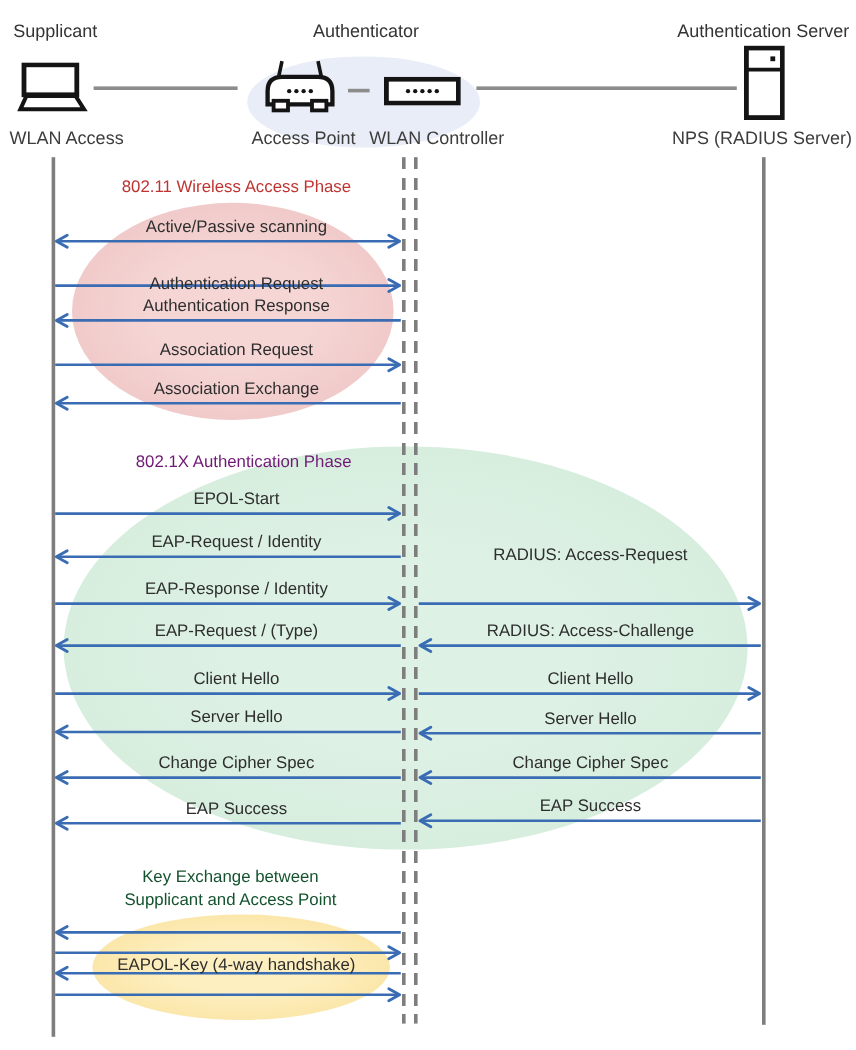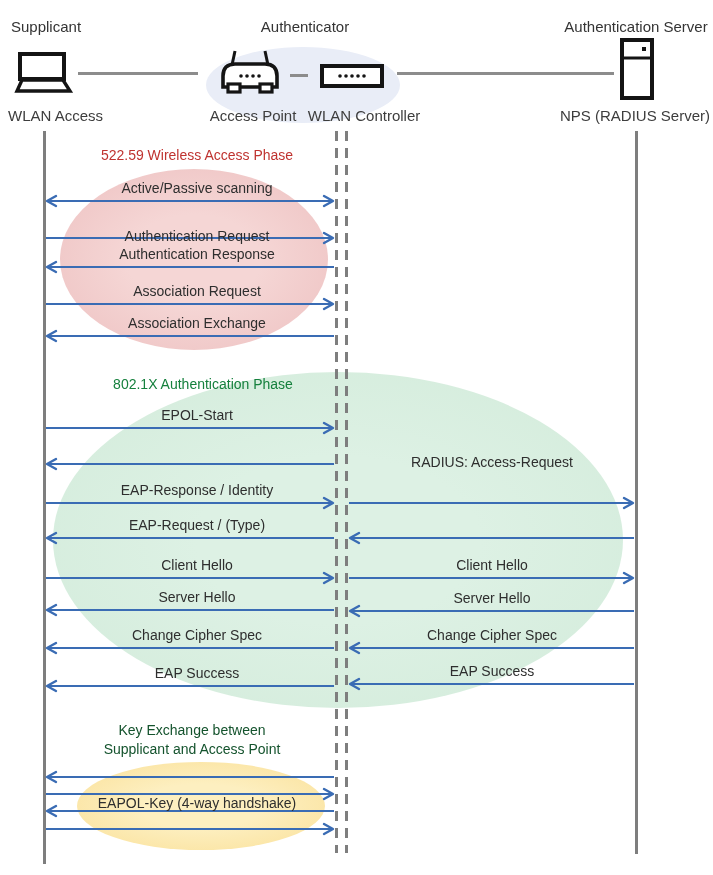--- a/index.html
+++ b/index.html
@@ -15,21 +15,21 @@
   .el-yellow{background:radial-gradient(ellipse at center,#fdefc0 35%,#fae098 100%);}
   .role-label{position:absolute;font-size:15px;color:#343434;white-space:nowrap;}
   .node-label{position:absolute;font-size:15px;color:#3d3d3d;white-space:nowrap;}
   .centered{transform:translateX(-50%);}
   .lifeline{position:absolute;width:3px;background:#7e7e7e;}
   .lifeline-dashed{position:absolute;width:3px;
     background:repeating-linear-gradient(to bottom,#7e7e7e 0px,#7e7e7e 10px,transparent 10px,transparent 17px);}
   .hline{position:absolute;height:3px;background:#8c8c8c;}
   .phase-title{position:absolute;font-size:14px;white-space:nowrap;transform:translateX(-50%);}
   .t-red{color:#bf3330;}
-  .t-green{color:#15803d;}
+  .t-green{color:#701a75;}
   .t-orange{color:#14532d;}
   .msg-label{position:absolute;width:320px;text-align:center;font-size:14px;color:#2e2e2e;white-space:nowrap;}
   svg{display:block;}
 </style>
 </head>
 <body>
 
 <div class="stage">
 
   <div class="ellipse el-blue" style="left:206px;top:47px;width:194px;height:76px;"></div>
@@ -80,21 +80,21 @@
   <div class="node-label" style="left:8px;top:107px;">WLAN Access</div>
   <div class="node-label centered" style="left:253px;top:107px;">Access Point</div>
   <div class="node-label centered" style="left:364px;top:107px;">WLAN Controller</div>
   <div class="node-label centered" style="left:635px;top:107px;">NPS (RADIUS Server)</div>
 
   <div class="lifeline" style="left:43px;top:131px;height:733px;"></div>
   <div class="lifeline-dashed" style="left:335px;top:131px;height:722px;"></div>
   <div class="lifeline-dashed" style="left:345px;top:131px;height:722px;"></div>
   <div class="lifeline" style="left:635px;top:131px;height:723px;"></div>
 
-  <div class="phase-title t-red" style="left:197px;top:147px;">522.59 Wireless Access Phase</div>
+  <div class="phase-title t-red" style="left:197px;top:147px;">802.11 Wireless Access Phase</div>
   <div class="phase-title t-green" style="left:203px;top:376px;">802.1X Authentication Phase</div>
   <div class="phase-title t-orange" style="left:192px;top:722px;">Key Exchange between</div>
   <div class="phase-title t-orange" style="left:192px;top:741px;">Supplicant and Access Point</div>
 
   <div id="messages-layer" class="abs" style="left:0;top:0;width:713px;height:688px;">
       <svg width="292" height="14" style="position: absolute; left: 44px; top: 194px;">
         <line x1="4" x2="288" y1="7" y2="7" stroke="#3a6cb4" stroke-width="2.2"></line>
         <path d="M12 2 L3 7 L12 12" fill="none" stroke="#3a6cb4" stroke-width="2.4" stroke-linecap="round" stroke-linejoin="round"></path>
         <path d="M280 2 L289 7 L280 12" fill="none" stroke="#3a6cb4" stroke-width="2.4" stroke-linecap="round" stroke-linejoin="round"></path>
       </svg>
@@ -121,39 +121,41 @@
       <div class="msg-label" style="left: 37px; top: 315px;">Association Exchange</div>
       <svg width="292" height="14" style="position: absolute; left: 44px; top: 421px;">
         <line x1="2" x2="288" y1="7" y2="7" stroke="#3a6cb4" stroke-width="2.2"></line>
         <path d="M280 2 L289 7 L280 12" fill="none" stroke="#3a6cb4" stroke-width="2.4" stroke-linecap="round" stroke-linejoin="round"></path>
       </svg>
       <div class="msg-label" style="left: 37px; top: 407px;">EPOL-Start</div>
       <svg width="292" height="14" style="position: absolute; left: 44px; top: 457px;">
         <line x1="4" x2="290" y1="7" y2="7" stroke="#3a6cb4" stroke-width="2.2"></line>
         <path d="M12 2 L3 7 L12 12" fill="none" stroke="#3a6cb4" stroke-width="2.4" stroke-linecap="round" stroke-linejoin="round"></path>
       </svg>
+      <div class="msg-label" style="left: 37px; top: 443px;">EAP-Request / Identity</div>
       <svg width="292" height="14" style="position: absolute; left: 44px; top: 496px;">
         <line x1="2" x2="288" y1="7" y2="7" stroke="#3a6cb4" stroke-width="2.2"></line>
         <path d="M280 2 L289 7 L280 12" fill="none" stroke="#3a6cb4" stroke-width="2.4" stroke-linecap="round" stroke-linejoin="round"></path>
       </svg>
       <div class="msg-label" style="left: 37px; top: 482px;">EAP-Response / Identity</div>
       <svg width="289" height="14" style="position: absolute; left: 347px; top: 496px;">
         <line x1="2" x2="285" y1="7" y2="7" stroke="#3a6cb4" stroke-width="2.2"></line>
         <path d="M277 2 L286 7 L277 12" fill="none" stroke="#3a6cb4" stroke-width="2.4" stroke-linecap="round" stroke-linejoin="round"></path>
       </svg>
       <div class="msg-label" style="left: 332px; top: 454px;">RADIUS: Access-Request</div>
       <svg width="292" height="14" style="position: absolute; left: 44px; top: 531px;">
         <line x1="4" x2="290" y1="7" y2="7" stroke="#3a6cb4" stroke-width="2.2"></line>
         <path d="M12 2 L3 7 L12 12" fill="none" stroke="#3a6cb4" stroke-width="2.4" stroke-linecap="round" stroke-linejoin="round"></path>
       </svg>
       <div class="msg-label" style="left: 37px; top: 517px;">EAP-Request / (Type)</div>
       <svg width="289" height="14" style="position: absolute; left: 347px; top: 531px;">
         <line x1="4" x2="287" y1="7" y2="7" stroke="#3a6cb4" stroke-width="2.2"></line>
         <path d="M12 2 L3 7 L12 12" fill="none" stroke="#3a6cb4" stroke-width="2.4" stroke-linecap="round" stroke-linejoin="round"></path>
       </svg>
+      <div class="msg-label" style="left: 332px; top: 517px;">RADIUS: Access-Challenge</div>
       <svg width="292" height="14" style="position: absolute; left: 44px; top: 571px;">
         <line x1="2" x2="288" y1="7" y2="7" stroke="#3a6cb4" stroke-width="2.2"></line>
         <path d="M280 2 L289 7 L280 12" fill="none" stroke="#3a6cb4" stroke-width="2.4" stroke-linecap="round" stroke-linejoin="round"></path>
       </svg>
       <div class="msg-label" style="left: 37px; top: 557px;">Client Hello</div>
       <svg width="289" height="14" style="position: absolute; left: 347px; top: 571px;">
         <line x1="2" x2="285" y1="7" y2="7" stroke="#3a6cb4" stroke-width="2.2"></line>
         <path d="M277 2 L286 7 L277 12" fill="none" stroke="#3a6cb4" stroke-width="2.4" stroke-linecap="round" stroke-linejoin="round"></path>
       </svg>
       <div class="msg-label" style="left: 332px; top: 557px;">Client Hello</div>

